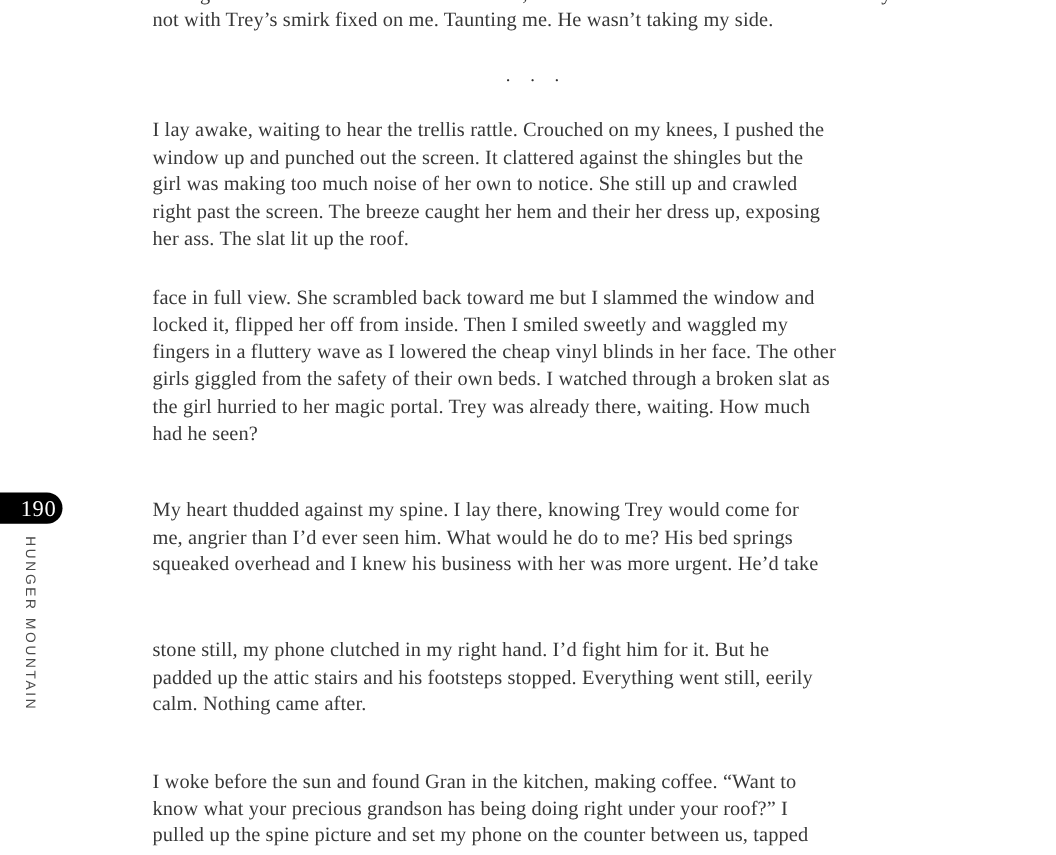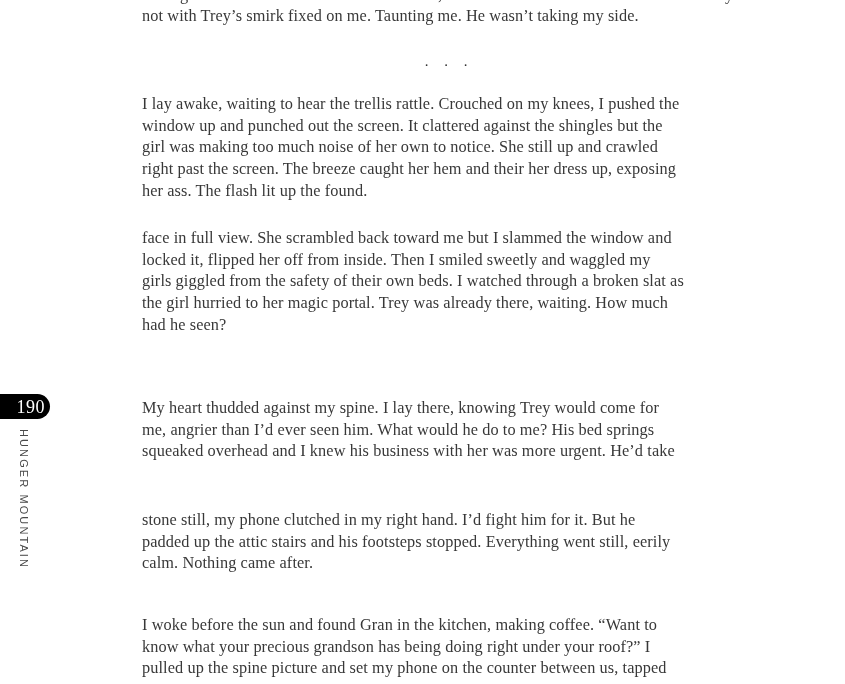--- a/index.html
+++ b/index.html
@@ -53,21 +53,20 @@
     white-space: nowrap;
   }
   
   .text-col {
     position: absolute;
     left: 122px;
     top: 0;
     width: 608px;
     height: 684px;
     color: #383838;
-    margin-left: 20px;
   }
   .para {
     position: absolute;
     left: 0;
     width: 100%;
   }
   .line {
     font-size: 16.3px;
     line-height: 21.7px;
     letter-spacing: 0.1px;
@@ -124,26 +123,27 @@
         <div class="line">not with Trey’s smirk fixed on me. Taunting me. He wasn’t taking my side.</div>
       </div>
 
     <div class="section-break">. . .</div>
 
     <div class="para" style="top:93px">
         <div class="line">I lay awake, waiting to hear the trellis rattle. Crouched on my knees, I pushed the</div>
         <div class="line">window up and punched out the screen. It clattered against the shingles but the</div>
         <div class="line">girl was making too much noise of her own to notice. She still up and crawled</div>
         <div class="line">right past the screen. The breeze caught her hem and their her dress up, exposing</div>
-        <div class="line">her ass. The flash lit up the found.</div>
+        <div class="line">her ass. The slat lit up the roof.</div>
       </div>
 
     <div class="para" style="top:227px">
         <div class="line">face in full view. She scrambled back toward me but I slammed the window and</div>
         <div class="line">locked it, flipped her off from inside. Then I smiled sweetly and waggled my</div>
+        <div class="line">fingers in a fluttery wave as I lowered the cheap vinyl blinds in her face. The other</div>
         <div class="line">girls giggled from the safety of their own beds. I watched through a broken slat as</div>
         <div class="line">the girl hurried to her magic portal. Trey was already there, waiting. How much</div>
         <div class="line">had he seen?</div>
       </div>
 
     <div class="para" style="top:397px">
         <div class="line">My heart thudded against my spine. I lay there, knowing Trey would come for</div>
         <div class="line">me, angrier than I’d ever seen him. What would he do to me? His bed springs</div>
         <div class="line">squeaked overhead and I knew his business with her was more urgent. He’d take</div>
       </div>

